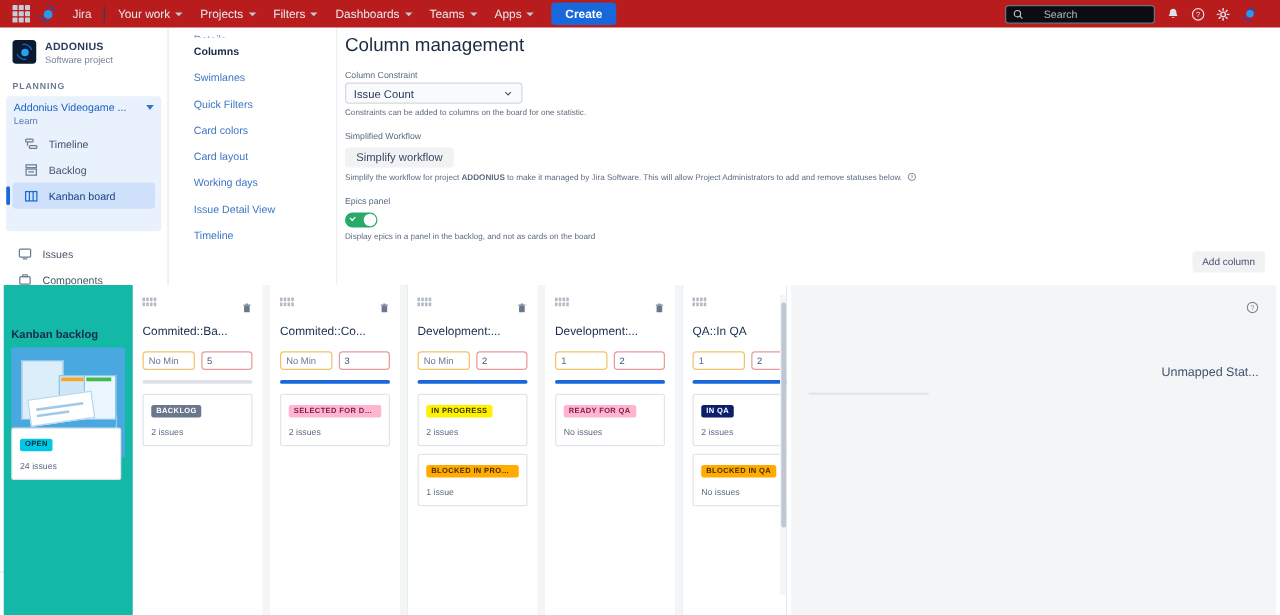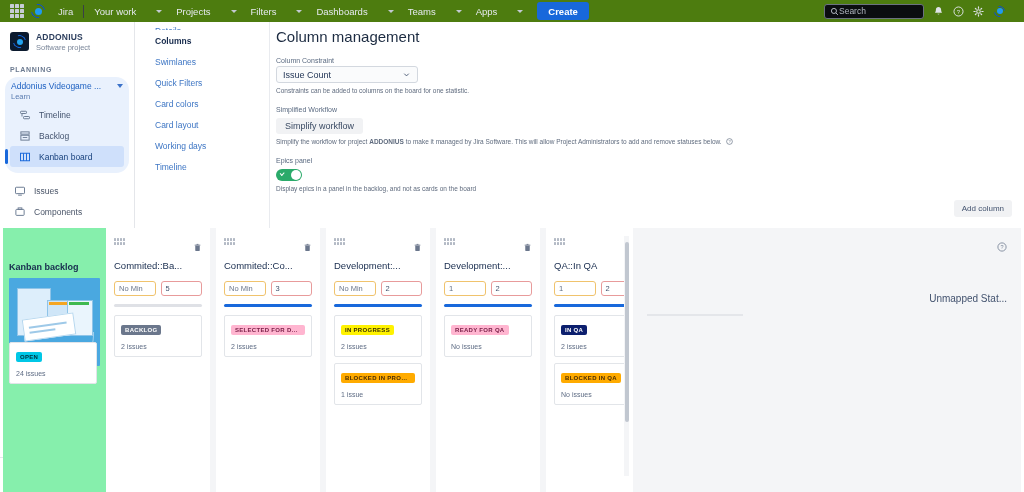--- a/index.html
+++ b/index.html
@@ -6,53 +6,53 @@
   html, body {
     width: 1024px; height: 492px;
     font-family: "Liberation Sans", sans-serif;
     background: #fff; overflow: hidden;
   }
   #app { position: relative; width: 1024px; height: 492px; }
 
   
   .topnav {
     position: absolute; top: 0; left: 0; width: 1024px; height: 22px;
-    background: #4d7c0f; display: flex; align-items: center;
+    background: #b91c1c; display: flex; align-items: center;
     padding: 0 6px; gap: 0px; z-index: 40;
   }
   .grid-icon { width: 14px; height: 14px; display: grid;
     grid-template-columns: repeat(3,1fr); grid-template-rows: repeat(3,1fr);
     gap: 1.5px; margin: 0 6px 0 4px; cursor: pointer; }
   .grid-icon i { background: #c7cdd6; border-radius: 0.5px; }
   .jira-logo { width: 16px; height: 16px; position: relative; margin-right: 5px; }
   .jira-logo .ring {
     position: absolute; inset: 1px; border: 1.6px solid #0a4fd6;
     border-radius: 50%; transform: rotate(35deg);
     border-left-color: transparent; border-right-color: transparent;
   }
   .jira-logo .dot {
     position: absolute; left: 4.5px; top: 4.5px; width: 7px; height: 7px;
     background: #1f9bf0; border-radius: 50%;
   }
   .nav-brand { color: #dfe3e8; font-size: 9.5px; padding: 0 7px; }
   .nav-sep { width: 1px; height: 13px; background: #3a3f47; margin: 0 3px; }
   .nav-item {
     color: #e6eaf0; font-size: 9.5px; padding: 3px 7px; border-radius: 3px;
-    cursor: pointer; display: flex; align-items: center; gap: 20px; white-space: nowrap;
+    cursor: pointer; display: flex; align-items: center; gap: 4px; white-space: nowrap;
   }
   .caret { width: 0; height: 0; border-left: 3px solid transparent;
     border-right: 3px solid transparent; border-top: 3.5px solid #c3c9d2; }
   .create-btn {
     background: #1868db; color: #fff; font-size: 9.5px; font-weight: bold;
     padding: 3.5px 11px; border-radius: 3px; margin-left: 7px; cursor: pointer;
   }
   .nav-right { margin-left: auto; display: flex; align-items: center; gap: 9px; padding-right: 7px; }
   .searchbox {
-    width: 100px; height: 15px; border: 1px solid #6b7280; border-radius: 3px;
-    display: flex; align-items: center; padding: 0 5px; gap: 0; background: #0b0d10;
+    width: 120px; height: 15px; border: 1px solid #6b7280; border-radius: 3px;
+    display: flex; align-items: center; padding: 0 5px; gap: 16px; background: #0b0d10;
     cursor: text;
   }
   .searchbox span.ph { color: #b0b6bf; font-size: 8.5px; }
   .ico-w { color: #dfe3e8; display: flex; align-items: center; cursor: pointer; }
 
   
   .sidebar {
     position: absolute; top: 22px; left: 0; width: 135px; height: 470px;
     background: #fff; border-right: 1px solid #e4e6ea;
     display: flex; flex-direction: column;
@@ -66,21 +66,21 @@
     border-radius: 50%; transform: rotate(30deg);
     border-left-color: transparent; border-right-color: transparent; }
   .proj-avatar .d { position: absolute; left: 6.5px; top: 6.5px; width: 6px; height: 6px;
     background: #22a3ef; border-radius: 50%; }
   .proj-name { font-size: 8.5px; font-weight: bold; color: #2c3e5d; letter-spacing: .2px; }
   .proj-type { font-size: 7.5px; color: #7a8699; margin-top: 1px; }
   .sec-label {
     font-size: 7px; font-weight: bold; color: #6b7a90; letter-spacing: .7px;
     padding: 10px 10px 4px 10px;
   }
-  .board-block { background: #e9f1fd; border-radius: 13px; margin: 0 5px; padding-bottom: 6px; }
+  .board-block { background: #e9f1fd; border-radius: 3px; margin: 0 5px; padding-bottom: 18px; }
   .board-row { display: flex; align-items: center; padding: 4px 6px 1px 6px; cursor: pointer; }
   .board-title { font-size: 8.5px; color: #1b5fc1; font-weight: 500; flex: 1;
     white-space: nowrap; overflow: hidden; text-overflow: ellipsis; }
   .board-sub { font-size: 7.5px; color: #5a7cb0; padding: 0 6px 3px 6px; }
   .chev { width: 0; height: 0; border-left: 3px solid transparent;
     border-right: 3px solid transparent; border-top: 4px solid #3b72c9; cursor: pointer; }
   .s-item {
     display: flex; align-items: center; gap: 8px; padding: 4px 8px; margin: 0 5px;
     border-radius: 3px; cursor: pointer; font-size: 8.5px; color: #4a5568; position: relative;
   }
@@ -133,21 +133,21 @@
   .toggle .tick { position: absolute; left: 4px; top: 3px; width: 4px; height: 2.5px;
     border-left: 1.3px solid #fff; border-bottom: 1.3px solid #fff; transform: rotate(-45deg); }
 
   .addcol-row { display: flex; justify-content: flex-end; padding: 8px 12px 0 0; }
   .addcol-btn { background: #f1f2f4; font-size: 8px; color: #42526e; padding: 4px 8px;
     border-radius: 3px; cursor: pointer; }
 
   
   .board {
     position: absolute; left: 3px; top: 228px; width: 626px; height: 264px;
-    background: #86efac; display: flex; padding: 0;
+    background: #14b8a6; display: flex; padding: 0;
   }
   .bl-col { width: 103px; flex: 0 0 103px; padding: 34px 6px 0 6px; }
   .bl-title { font-size: 9px; font-weight: bold; color: #172b4d; margin-bottom: 6px; }
   .bl-art {
     height: 88px; background: #4aa8e0; border-radius: 1px; position: relative; overflow: hidden;
   }
   .bl-art .pg { position: absolute; background: #ddeefb; border: 1px solid #8fc4e8; }
   .bl-art .p1 { left: 8px; top: 10px; width: 34px; height: 48px; }
   .bl-art .p2 { left: 38px; top: 22px; width: 26px; height: 36px; background:#cfe6f8; }
   .bl-art .p3 { left: 58px; top: 22px; width: 26px; height: 36px; background:#eaf5fd; }
@@ -459,20 +459,21 @@
   </div>
 
   <div class="submenu">
     <div class="sm-item clipped">Details</div>
     <div class="sm-item current">Columns</div>
     <div class="sm-item">Swimlanes</div>
     <div class="sm-item">Quick Filters</div>
     <div class="sm-item">Card colors</div>
     <div class="sm-item">Card layout</div>
     <div class="sm-item">Working days</div>
+    <div class="sm-item">Issue Detail View</div>
     <div class="sm-item">Timeline</div>
   </div>
 
   <div class="main">
     <div class="page-title">Column management</div>
 
     <div class="field-label">Column Constraint</div>
     <div class="select-box">
       <span>Issue Count</span>
       <svg width="9" height="9" viewBox="0 0 16 16">

